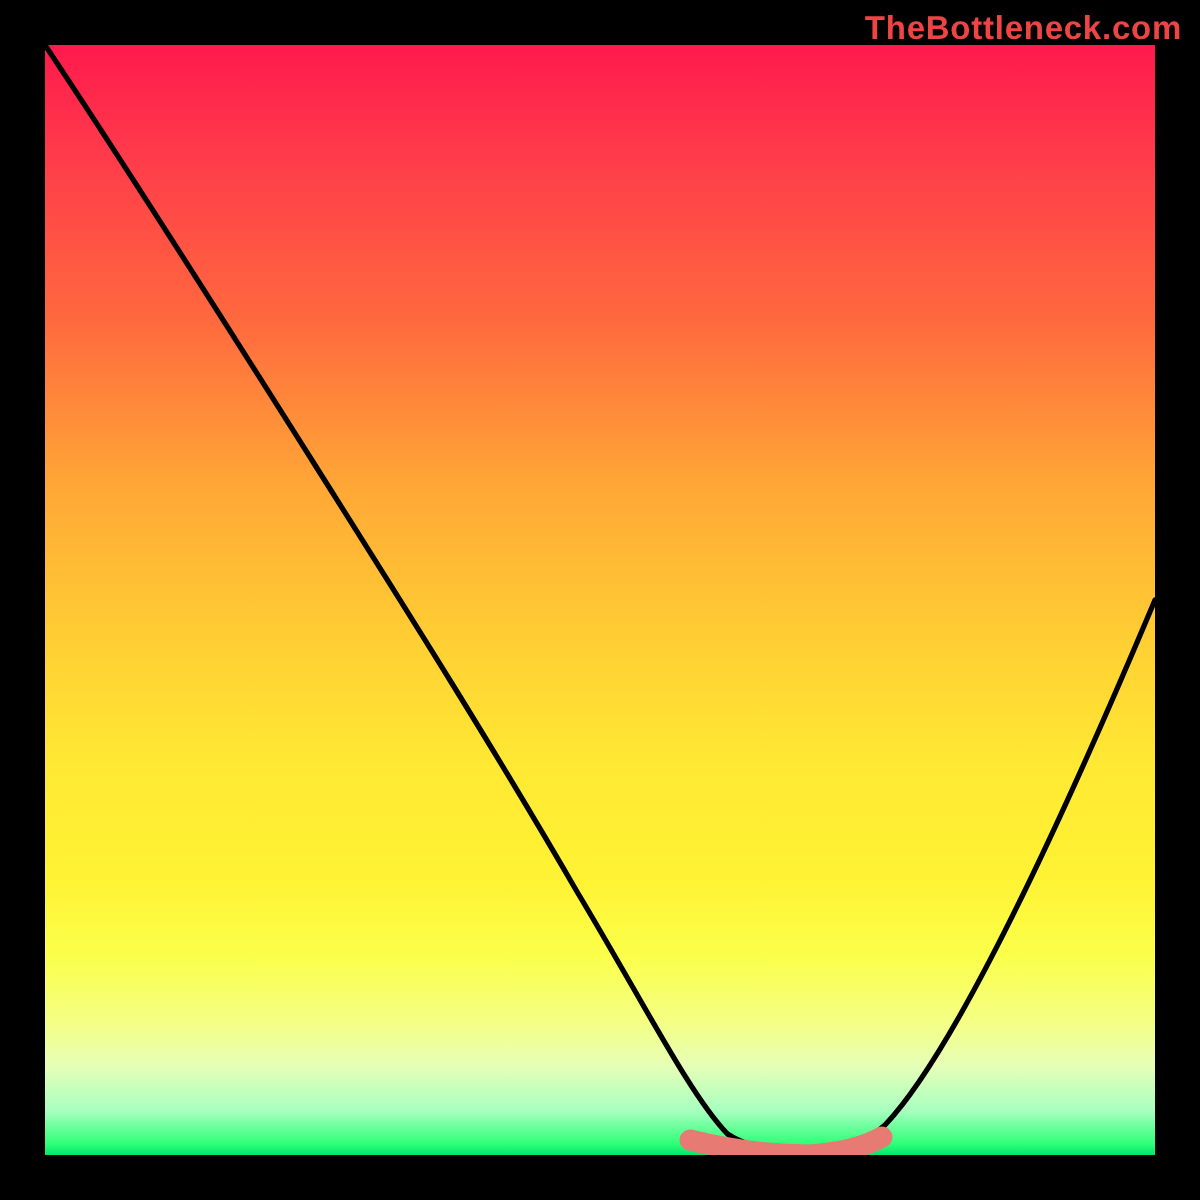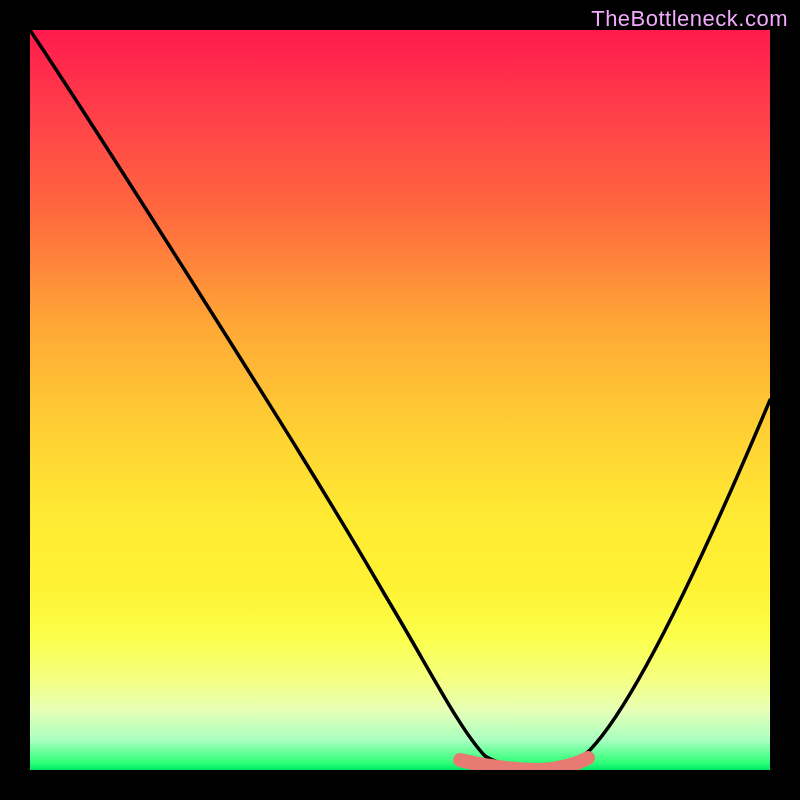--- a/index.html
+++ b/index.html
@@ -14,23 +14,23 @@
   .frame {
     position: relative;
     width: 800px;
     height: 800px;
     background: #000;
   }
   .watermark {
     position: absolute;
     top: 6px;
     right: 12px;
-    color: #f0abfc;
+    color: #ef4444;
     font-size: 22px;
-    font-weight: 400;
+    font-weight: 700;
     letter-spacing: 0.5px;
   }
   .plot-area {
     position: absolute;
     left: 30px;
     top: 30px;
     width: 740px;
     height: 740px;
     overflow: hidden;
   }

